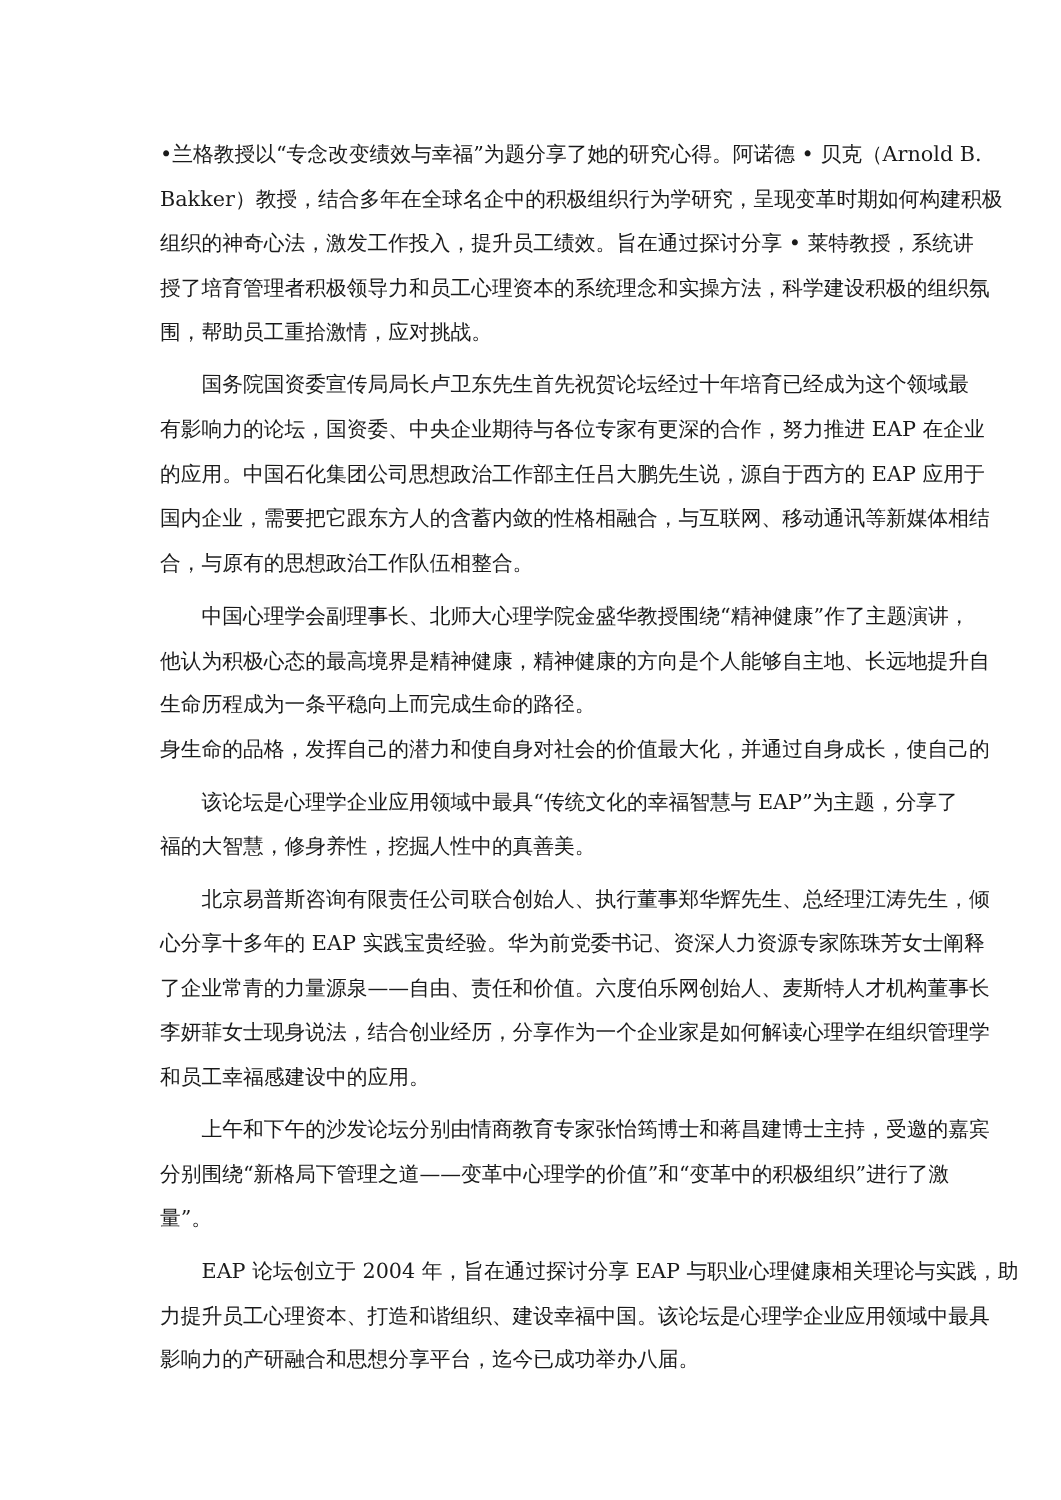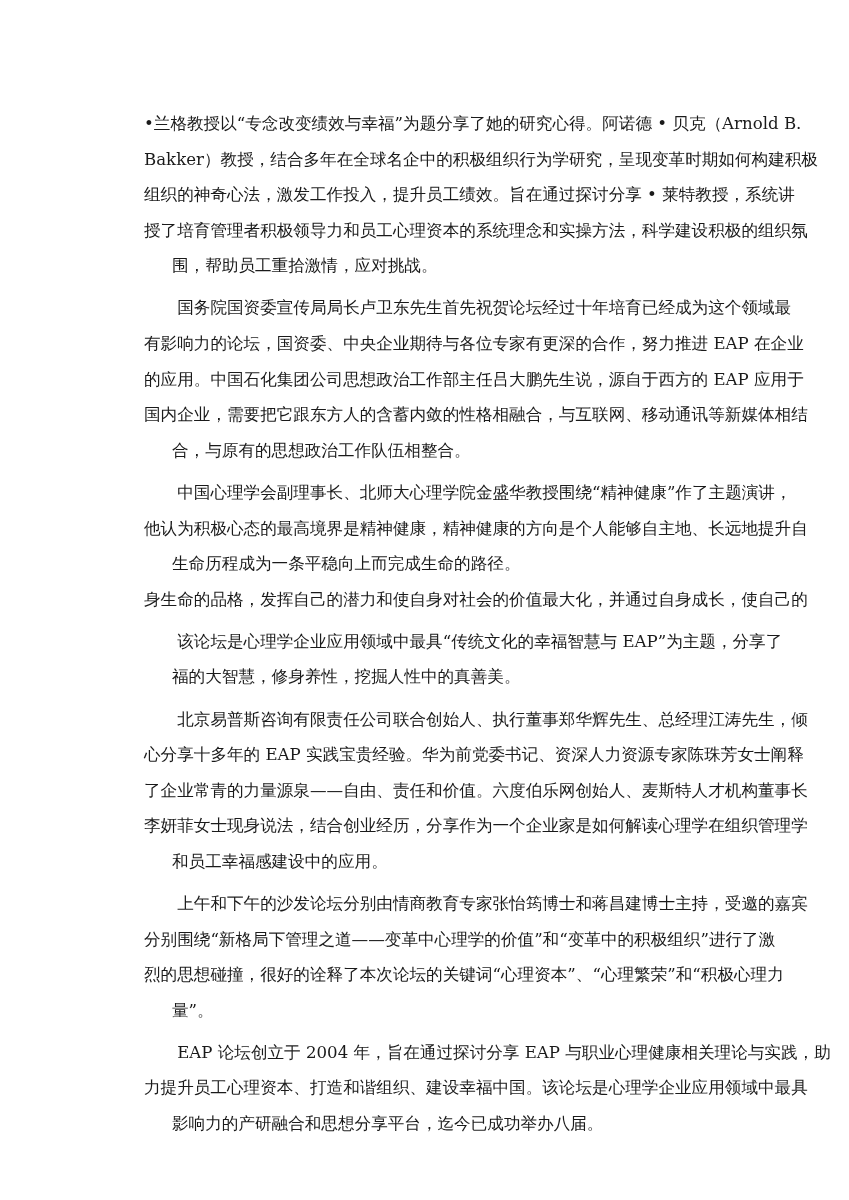--- a/index.html
+++ b/index.html
@@ -1,31 +1,31 @@
 <!DOCTYPE html>
 <html><head>
 <meta charset="utf-8">
 <style>
   html, body { margin: 0; padding: 0; background: #ffffff; }
   body { width: 849px; height: 1200px; position: relative; overflow: hidden; }
   .page {
     position: absolute;
-    left: 144px;
+    left: 128px;
     top: 106px;
     width: 596px;
     font-family: "DejaVu Serif", "Liberation Serif", serif;
     font-size: 16.6px;
     color: #1a1a1a;
     line-height: 35.6px;
     text-align: justify;
     text-justify: inter-character;
   }
   .para { margin: 0 0 6.5px 0; }
   .line { display: block; white-space: nowrap; text-align-last: justify; }
-  .line.last { text-align-last: left; margin-left: 28px; }
+  .line.last { text-align-last: left; }
 </style>
 </head>
 <body>
 
 <div class="page">
   <p class="para">
     <span class="line">•兰格教授以“专念改变绩效与幸福”为题分享了她的研究心得。阿诺德 • 贝克（Arnold B.</span>
     <span class="line">Bakker）教授，结合多年在全球名企中的积极组织行为学研究，呈现变革时期如何构建积极</span>
     <span class="line">组织的神奇心法，激发工作投入，提升员工绩效。旨在通过探讨分享 • 莱特教授，系统讲</span>
     <span class="line">授了培育管理者积极领导力和员工心理资本的系统理念和实操方法，科学建设积极的组织氛</span>
@@ -51,21 +51,20 @@
   <p class="para">
     <span class="line" style="padding-left:2em">北京易普斯咨询有限责任公司联合创始人、执行董事郑华辉先生、总经理江涛先生，倾</span>
     <span class="line">心分享十多年的 EAP 实践宝贵经验。华为前党委书记、资深人力资源专家陈珠芳女士阐释</span>
     <span class="line">了企业常青的力量源泉——自由、责任和价值。六度伯乐网创始人、麦斯特人才机构董事长</span>
     <span class="line">李妍菲女士现身说法，结合创业经历，分享作为一个企业家是如何解读心理学在组织管理学</span>
     <span class="line last">和员工幸福感建设中的应用。</span>
   </p>
   <p class="para">
     <span class="line" style="padding-left:2em">上午和下午的沙发论坛分别由情商教育专家张怡筠博士和蒋昌建博士主持，受邀的嘉宾</span>
     <span class="line">分别围绕“新格局下管理之道——变革中心理学的价值”和“变革中的积极组织”进行了激</span>
-    <span class="line">烈的思想碰撞，很好的诠释了本次论坛的关键词“心理资本”、“心理繁荣”和“积极心理力</span>
     <span class="line last">量”。</span>
   </p>
   <p class="para">
     <span class="line" style="padding-left:2em">EAP 论坛创立于 2004 年，旨在通过探讨分享 EAP 与职业心理健康相关理论与实践，助</span>
     <span class="line">力提升员工心理资本、打造和谐组织、建设幸福中国。该论坛是心理学企业应用领域中最具</span>
     <span class="line last">影响力的产研融合和思想分享平台，迄今已成功举办八届。</span>
   </p>
 </div>
 
 </body></html>

